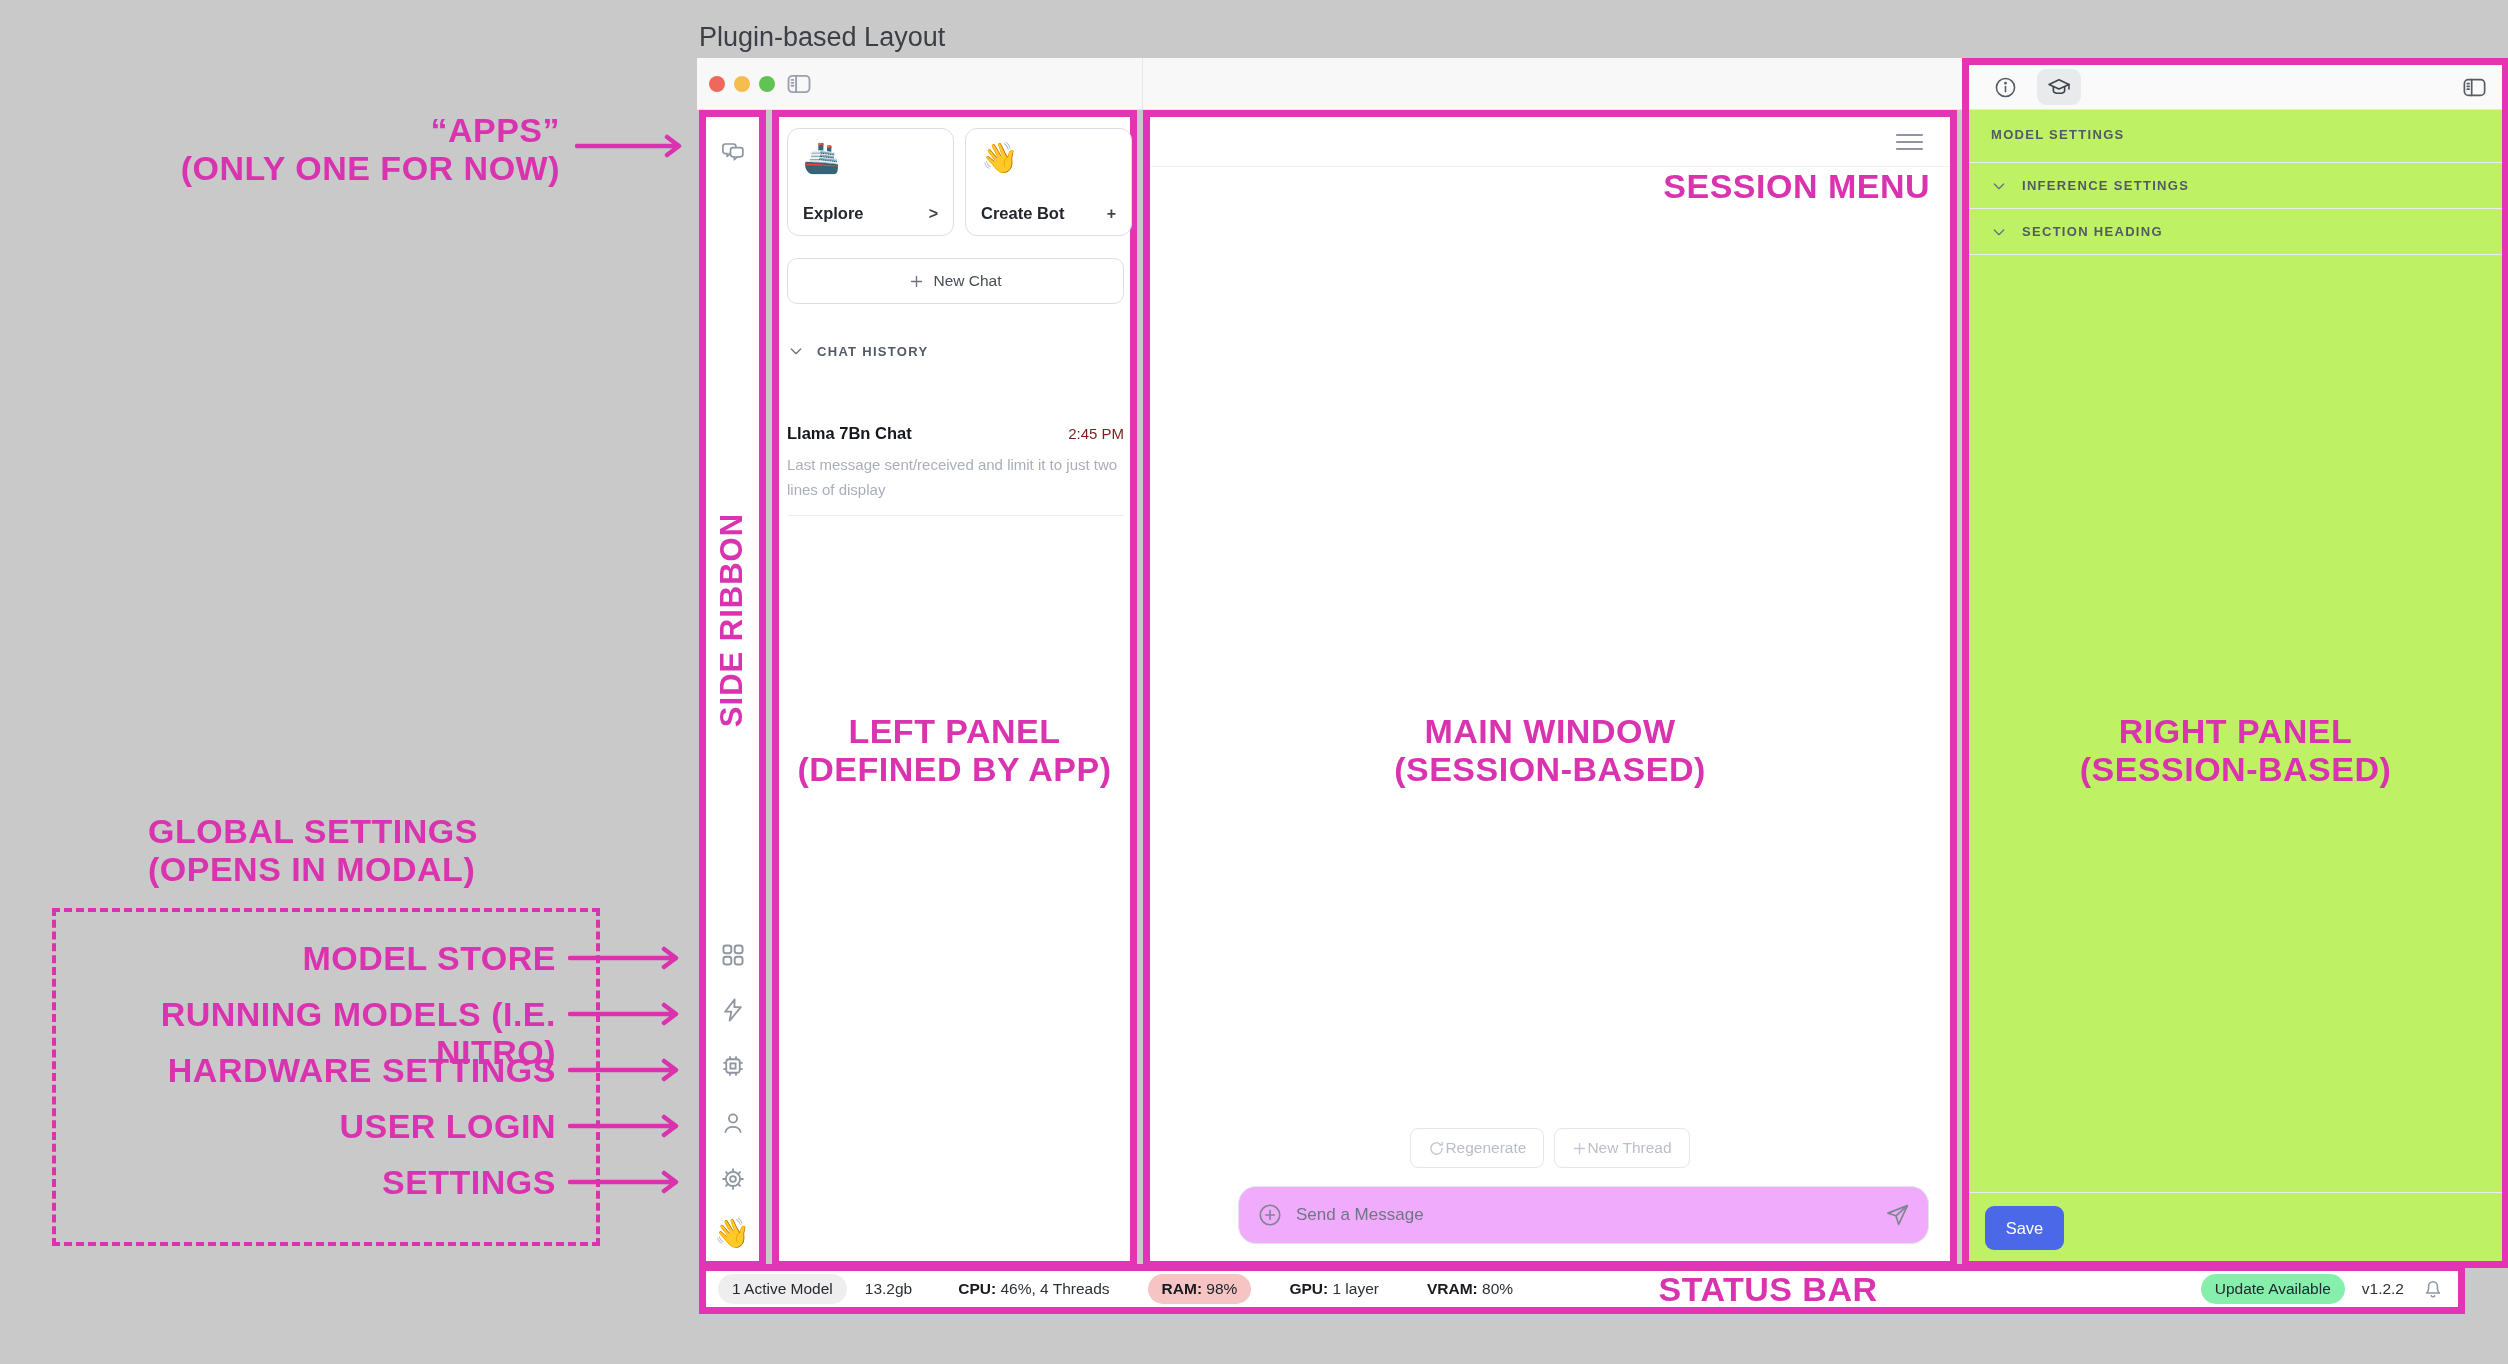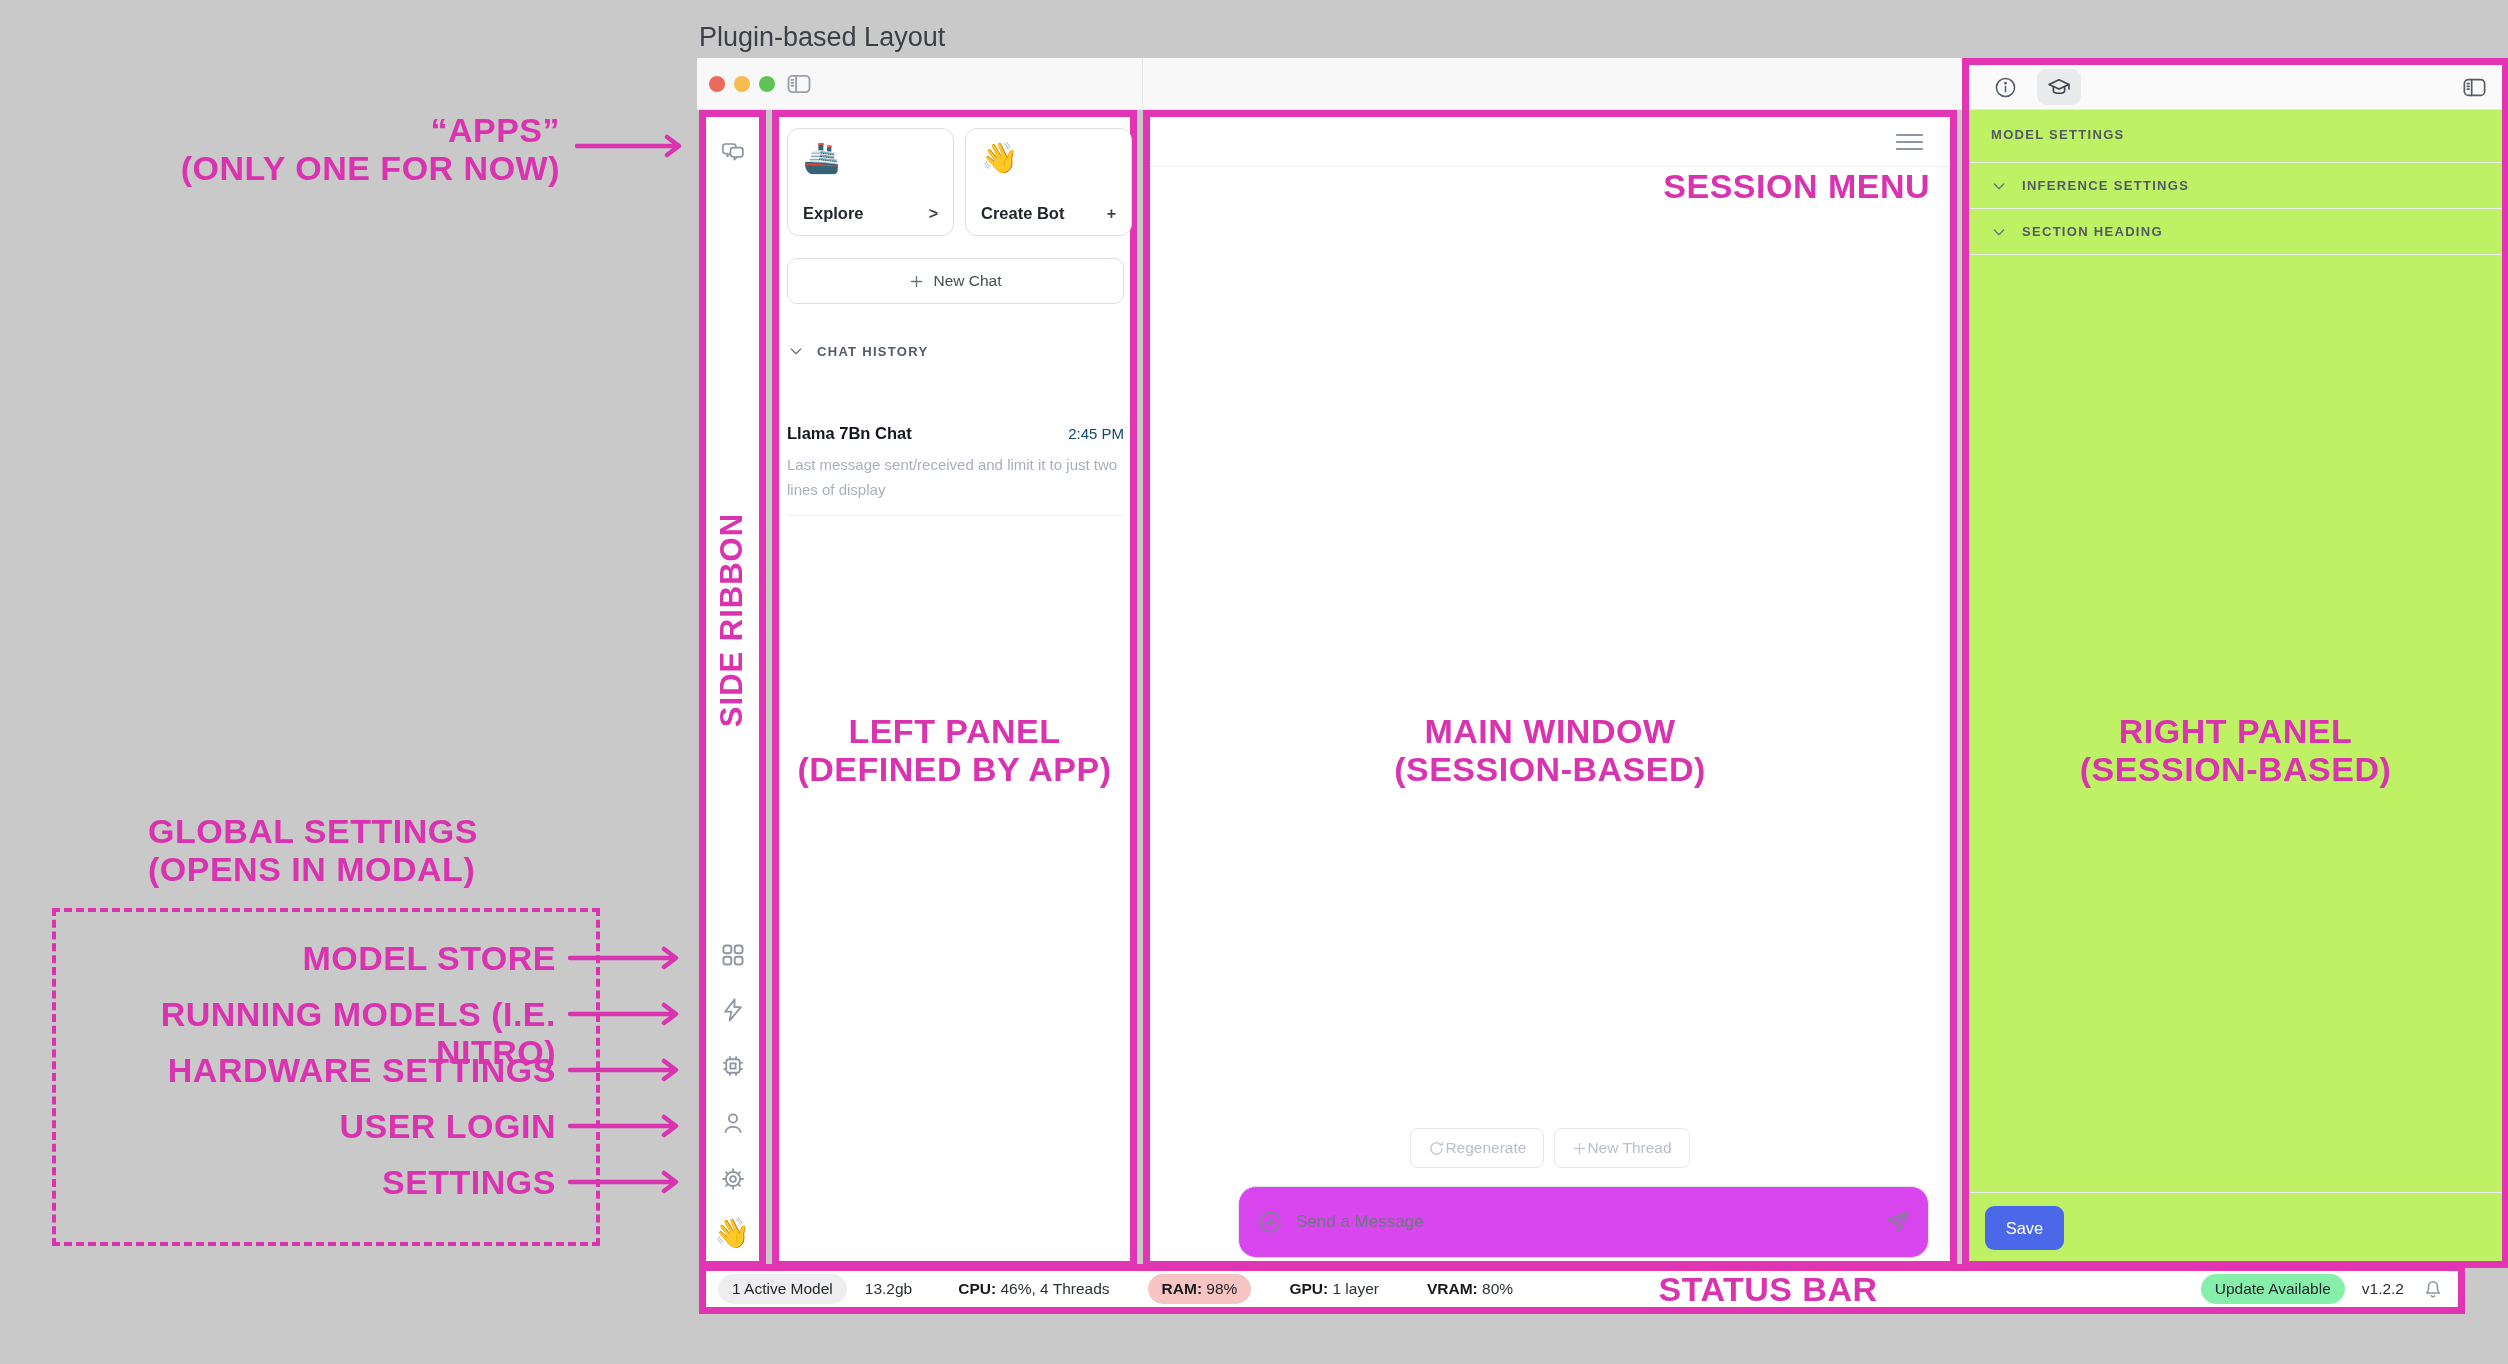--- a/index.html
+++ b/index.html
@@ -35,31 +35,31 @@
   .card .emoji { font-size:30px; line-height:34px; }
   .card .crow { position:absolute; left:15px; right:15px; bottom:12px; display:flex; justify-content:space-between; align-items:center; }
   .card .clabel { font-size:16.5px; font-weight:600; color:#23262c; }
   .card .caff { font-size:16px; color:#3e434a; font-weight:600; }
   #new-chat { position:absolute; left:8px; top:141px; width:337px; height:46px; border:1px solid #dcdee6; border-radius:10px; background:#fff; display:flex; align-items:center; justify-content:center; gap:9px; font-size:15.5px; color:#474d55; }
   .sec-head { display:flex; align-items:center; gap:13px; font-size:13px; font-weight:700; letter-spacing:1.3px; color:#525a66; }
   #chat-history-head { position:absolute; left:9px; top:226px; }
   #chat-item { position:absolute; left:8px; top:263px; width:337px; }
   #chat-item .row1 { display:flex; justify-content:space-between; align-items:baseline; }
   #chat-item .title { font-size:16.5px; font-weight:600; color:#14181e; }
-  #chat-item .time { font-size:15px; color:#0c4a6e;margin-top:45px; }
+  #chat-item .time { font-size:15px; color:#7f1d1d;margin-top:45px; }
   #chat-item .preview { margin-top:9px; font-size:15px; line-height:25px; color:#a9afba; }
   #chat-item .hr { margin-top:13px; height:1px; background:#ededf1; }
 
   .center-ann { position:absolute; left:0; right:0; text-align:center; }
 
   
   #main-topbar { position:absolute; left:0; right:0; top:0; height:50px; border-bottom:1px solid #efeff2; }
   #session-controls { position:absolute; left:0; right:0; top:1011px; display:flex; justify-content:center; gap:10px; }
   .ghost-btn { height:40px; border:1px solid #e4e6eb; border-radius:8px; background:#fff; display:flex; align-items:center; padding:0 17px; font-size:15.5px; color:#b9bfc9; }
-  #message-bar { position:absolute; left:88px; top:1069px; width:691px; height:72px; border:1.5px solid #e3e5ea; border-radius:18px; background:#d946ef; display:flex; align-items:center; padding:0 18px; gap:13px; }
+  #message-bar { position:absolute; left:88px; top:1069px; width:691px; height:58px; border:1.5px solid #e3e5ea; border-radius:18px; background:#f0abfc; display:flex; align-items:center; padding:0 18px; gap:13px; }
   #message-input { flex:1; border:none; outline:none; font-size:17px; color:#30343a; font-family:inherit; background:transparent; }
   #message-input::placeholder { color:#6e7681; }
 
   
   #rp-header { position:absolute; left:0; right:0; top:0; height:45px; background:#fafafa; border-bottom:1px solid #e6e6e8; display:flex; align-items:center; padding:0 14px; gap:10px; }
   .rp-tab { width:44px; height:36px; border-radius:9px; display:flex; align-items:center; justify-content:center; }
   .rp-tab.active { background:#e9eaec; }
   #rp-heading { position:absolute; left:22px; top:62px; }
   .rp-row { position:absolute; left:0; right:0; height:46px; display:flex; align-items:center; gap:15px; padding:0 22px; border-bottom:1px solid #ececef; }
   #rp-div0 { position:absolute; left:0; right:0; top:97px; height:1px; background:#ececef; }

